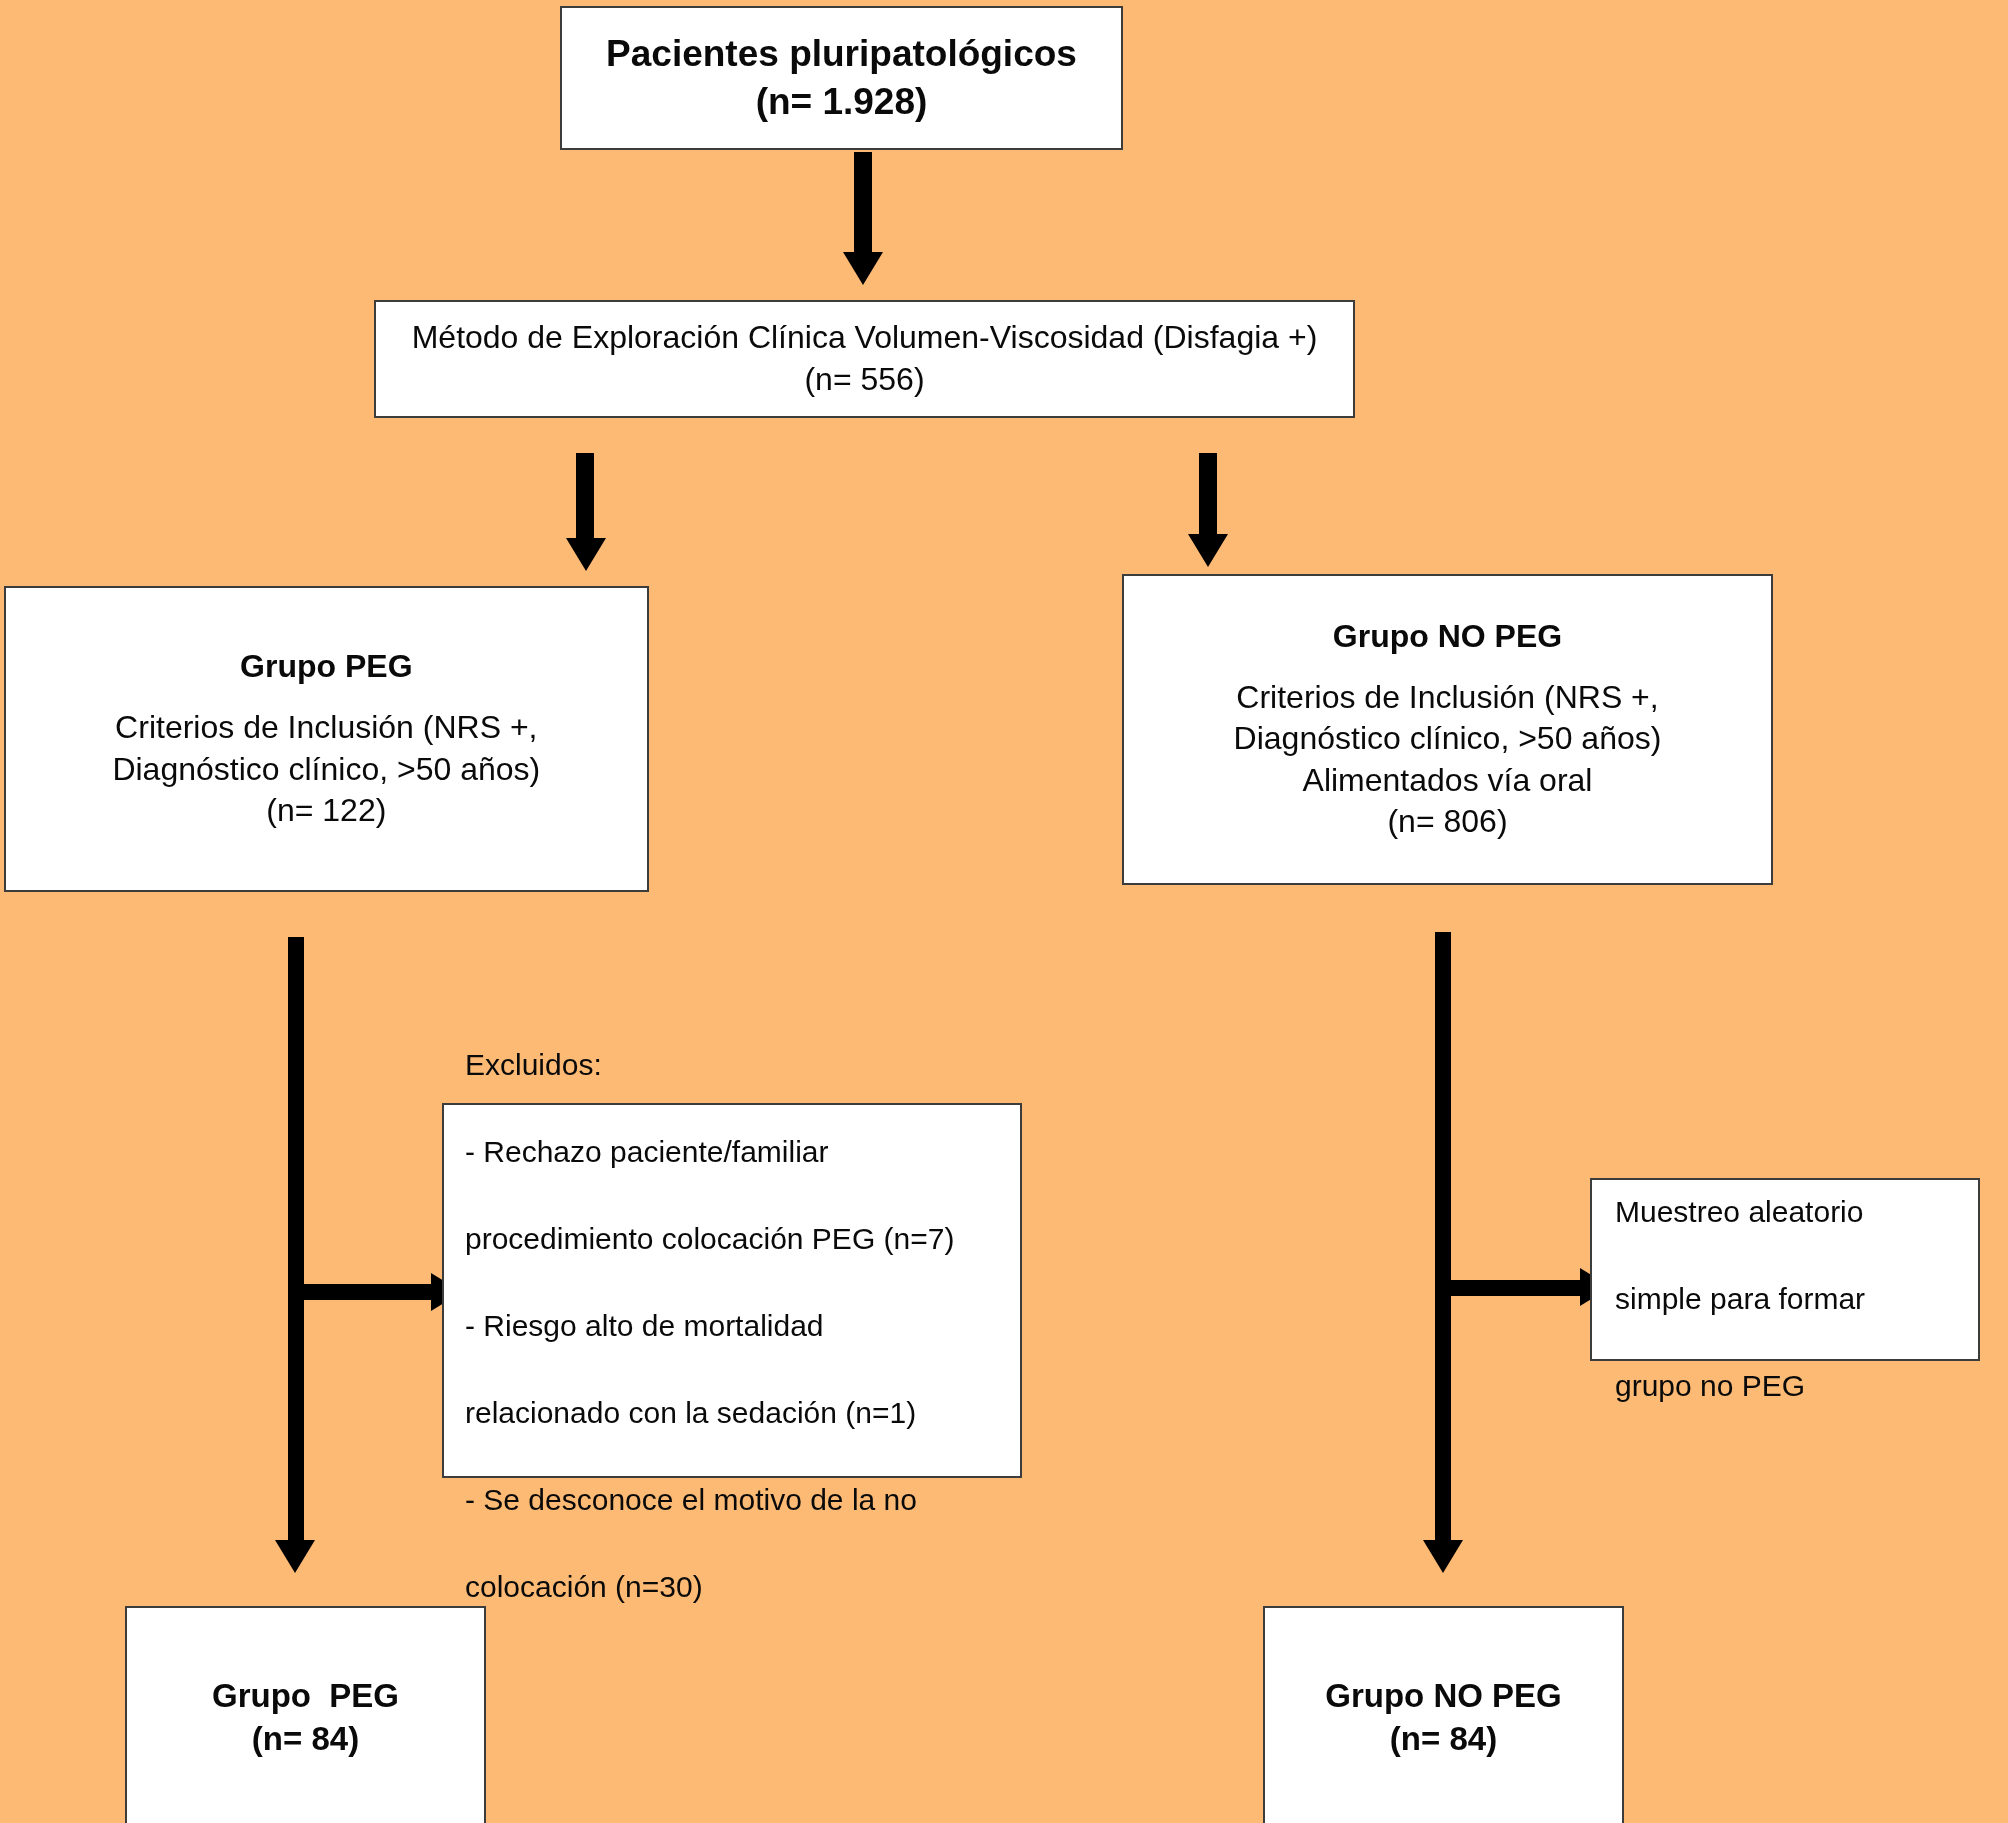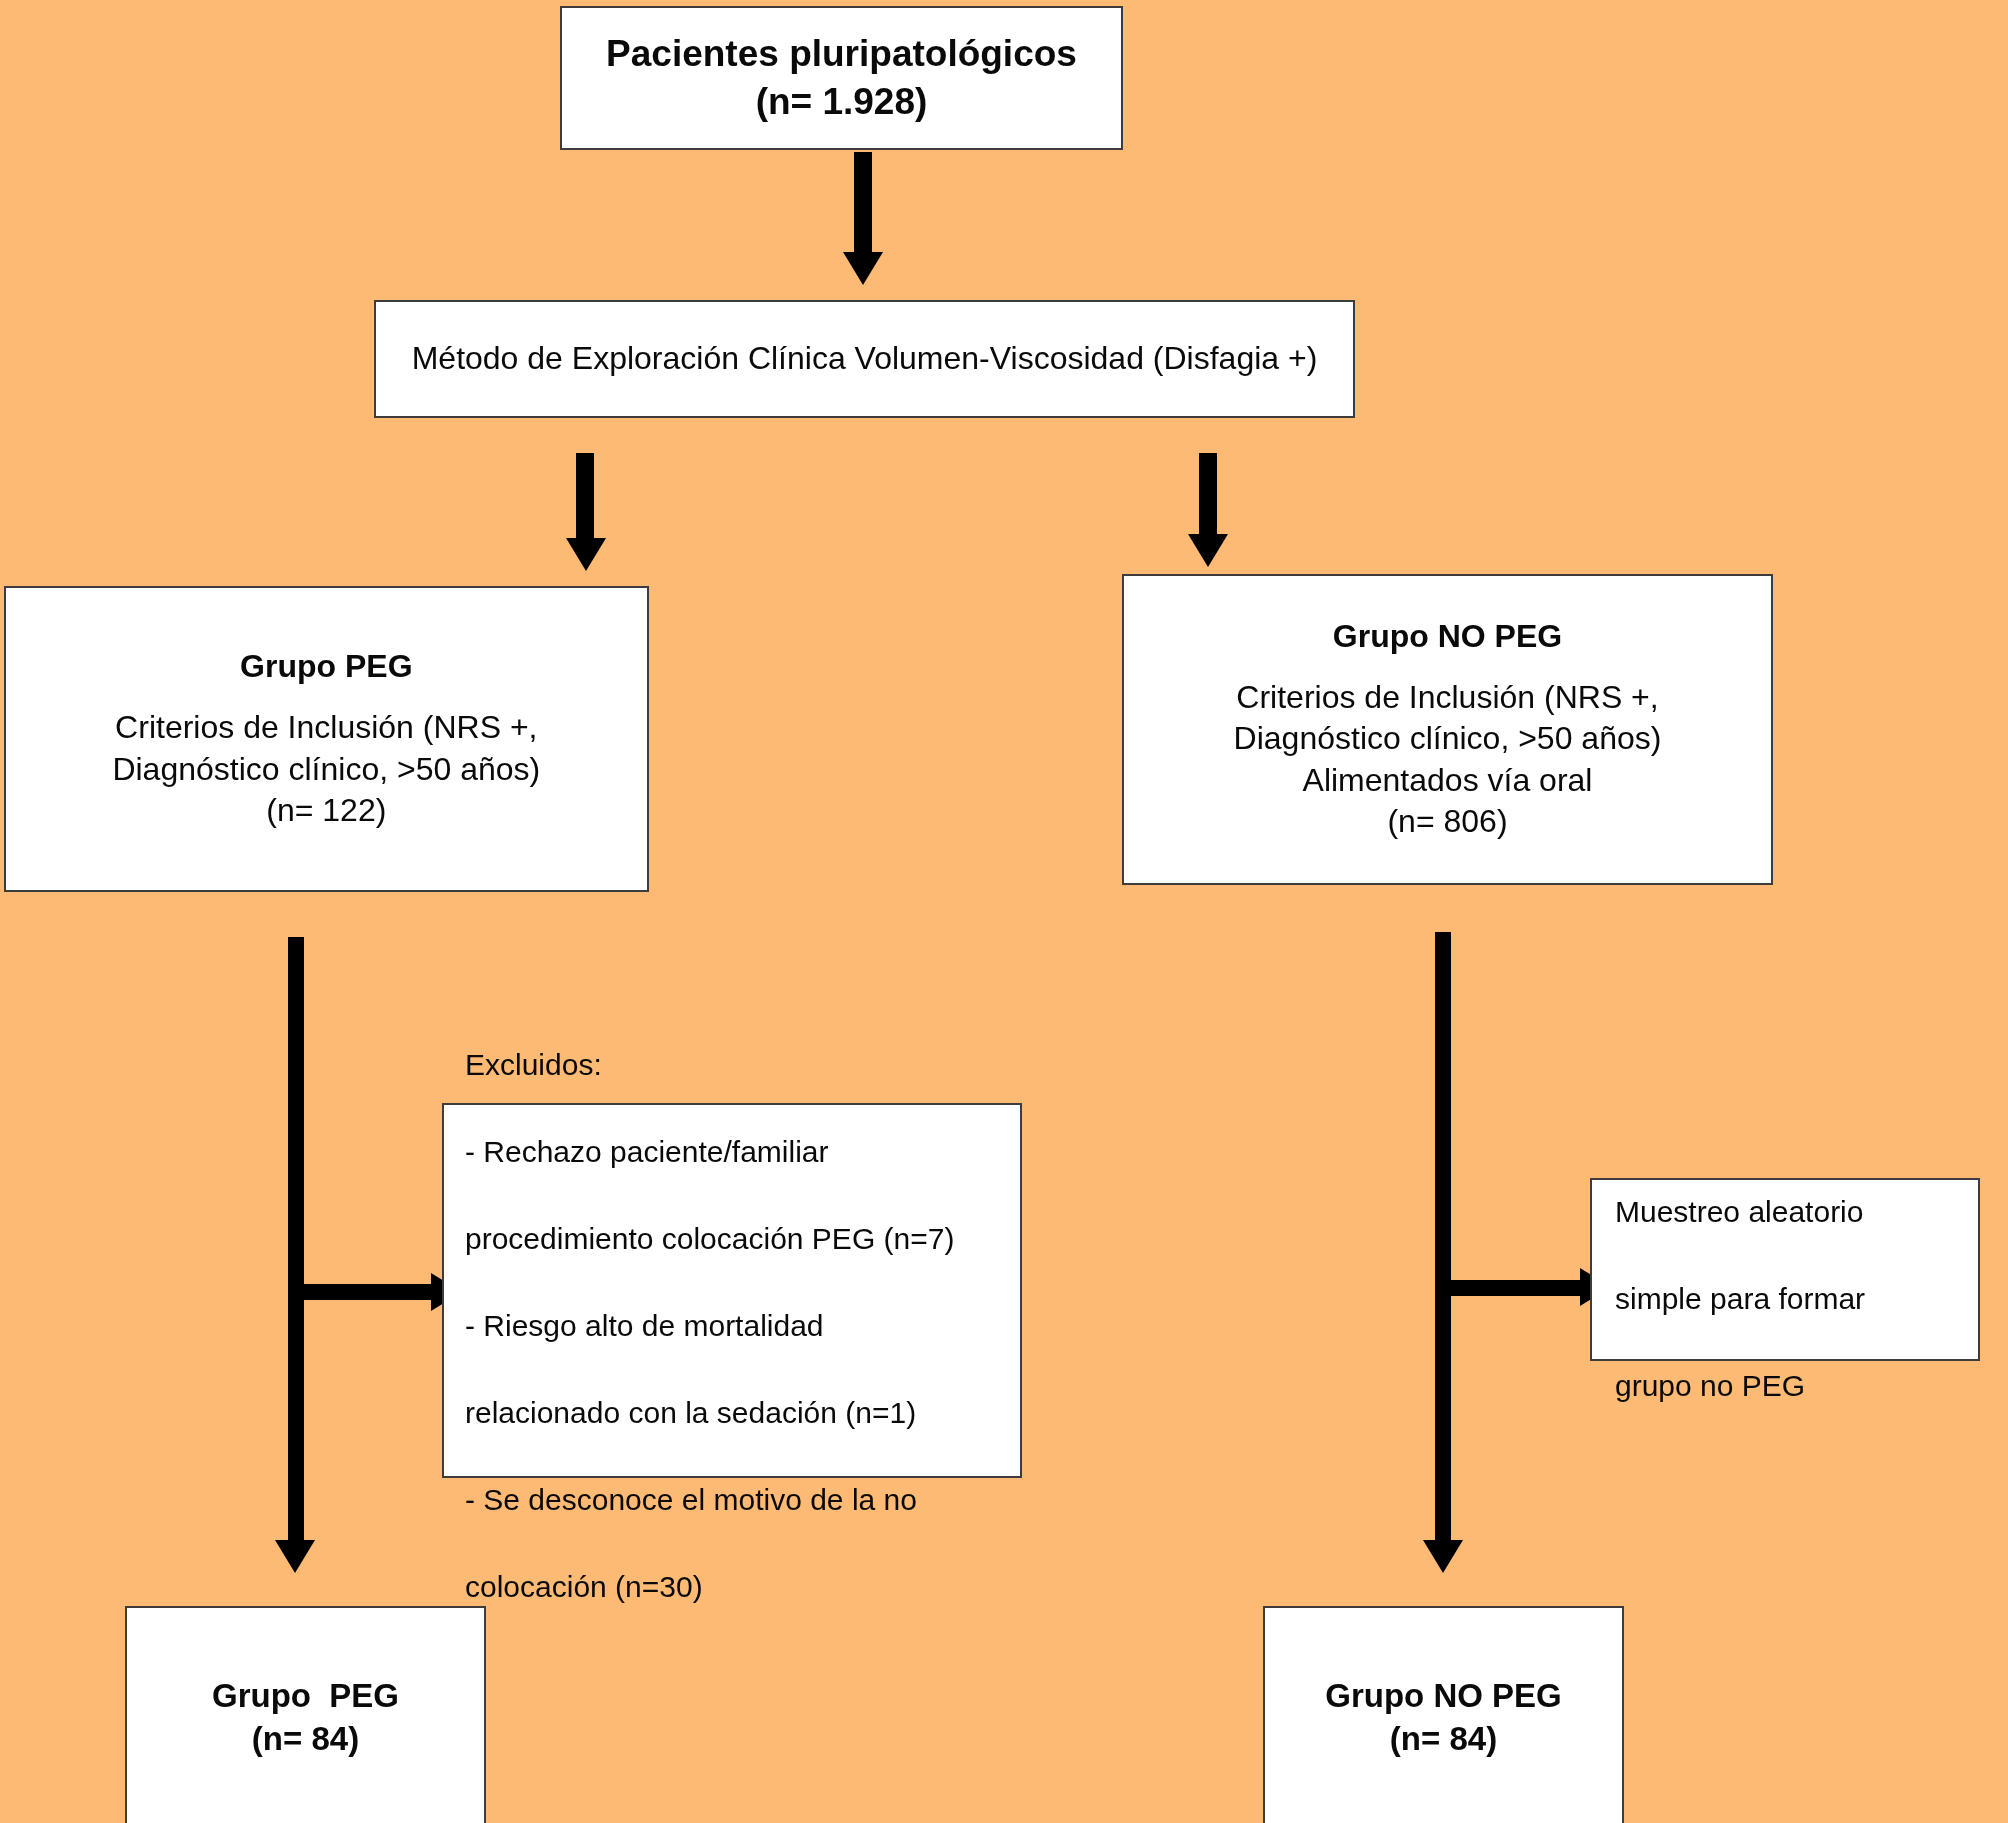--- a/index.html
+++ b/index.html
@@ -84,20 +84,21 @@
     <span class="ln">(n= 1.928)</span>
   </div>
 
   <div class="conn">
     <div class="vline" style="left:836px;top:152px;width:18px;height:102px;"></div>
     <div class="arrow-down" style="left:825px;top:252px;"></div>
   </div>
 
   <div class="node" id="node-mecvv">
     <span class="ln">Método de Exploración Clínica Volumen-Viscosidad (Disfagia +)</span>
+    <span class="ln">(n= 556)</span>
   </div>
 
   <div class="conn">
     <div class="vline" style="left:558px;top:453px;width:18px;height:86px;"></div>
     <div class="arrow-down" style="left:548px;top:538px;"></div>
   </div>
 
   <div class="conn">
     <div class="vline" style="left:1181px;top:453px;width:18px;height:85px;"></div>
     <div class="arrow-down" style="left:1170px;top:534px;"></div>

